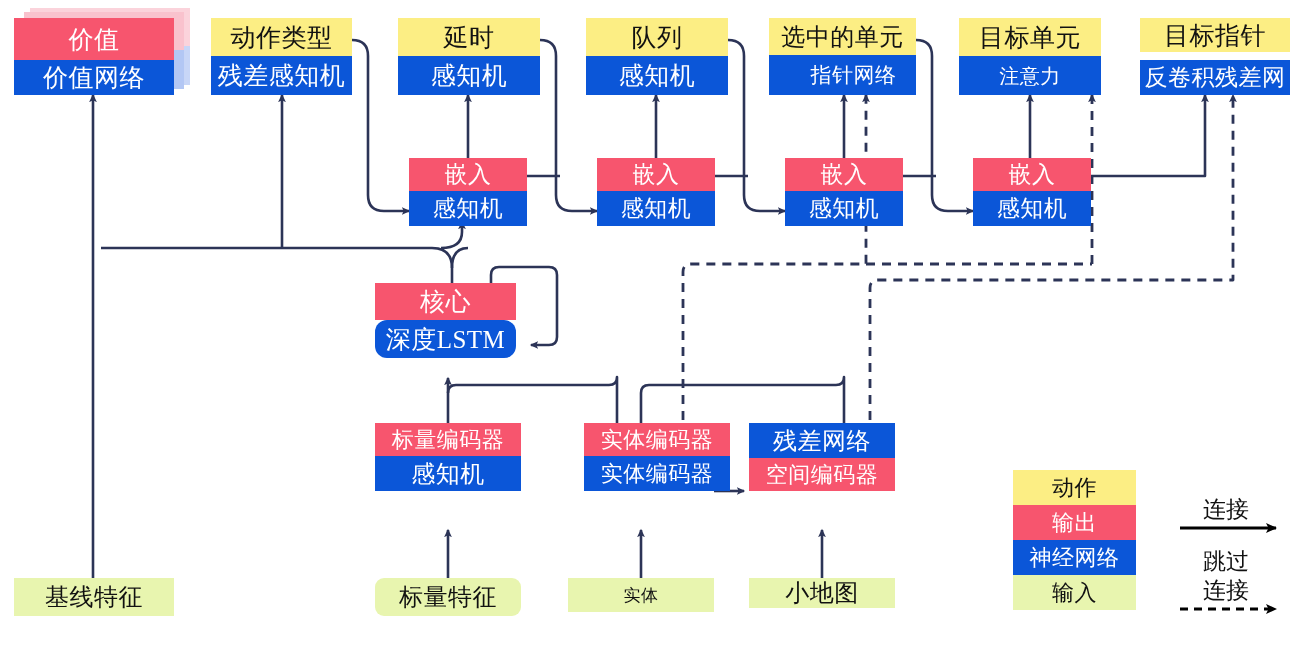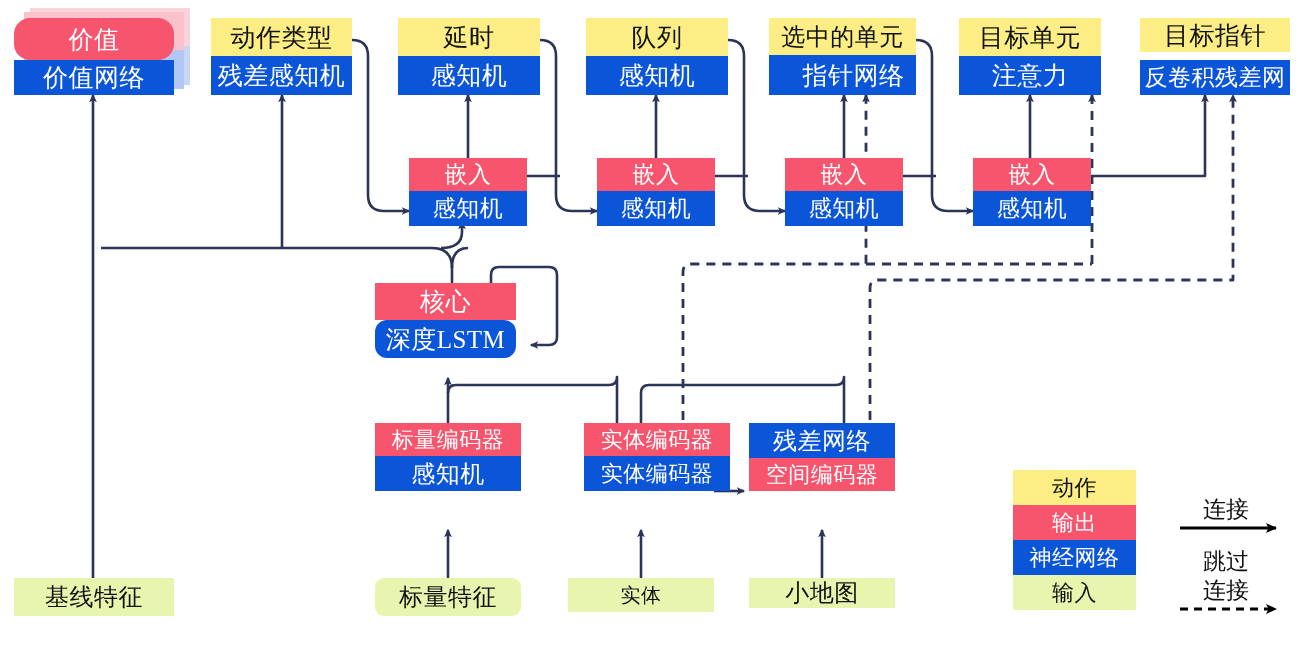--- a/index.html
+++ b/index.html
@@ -154,47 +154,47 @@
 
   <div class="shadow" style="left:30px; top:8px; width:160px; height:77px;">
     <div class="sh-band" style="height:38px; background:#FBD3DB;"></div>
     <div class="sh-band" style="height:39px; background:#C8D6F7;"></div>
   </div>
   <div class="shadow" style="left:24px; top:12px; width:160px; height:77px;">
     <div class="sh-band" style="height:38px; background:#F9C2CD;"></div>
     <div class="sh-band" style="height:39px; background:#B3C7F4;"></div>
   </div>
   <div class="node" style="left:14px; top:18px; width:160px; height:77px;">
-    <div class="band band-output" style="height:47px; font-size:25px;border-radius:16px;">价值</div>
+    <div class="band band-output" style="height:47px; font-size:25px;">价值</div>
     <div class="band band-net" style="height:39px; font-size:25px;">价值网络</div>
   </div>
 
   <div class="node" style="left:211px; top:18px; width:141px; height:77px;">
     <div class="band band-action" style="height:38px; font-size:25px;">动作类型</div>
     <div class="band band-net" style="height:39px; font-size:25px;">残差感知机</div>
   </div>
 
   <div class="node" style="left:398px; top:18px; width:142px; height:77px;">
     <div class="band band-action" style="height:38px; font-size:25px;">延时</div>
     <div class="band band-net" style="height:39px; font-size:25px;">感知机</div>
   </div>
 
   <div class="node" style="left:586px; top:18px; width:142px; height:77px;">
     <div class="band band-action" style="height:38px; font-size:25px;">队列</div>
     <div class="band band-net" style="height:39px; font-size:25px;">感知机</div>
   </div>
 
   <div class="node" style="left:769px; top:18px; width:147px; height:77px;">
     <div class="band band-action" style="height:38px; font-size:24px;">选中的单元</div>
-    <div class="band band-net" style="height:41px; font-size:25px;padding-left:22px;">指针网络</div>
+    <div class="band band-net" style="height:41px; font-size:21px;padding-left:22px;">指针网络</div>
   </div>
 
   <div class="node" style="left:959px; top:18px; width:142px; height:77px;">
     <div class="band band-action" style="height:38px; font-size:25px;">目标单元</div>
-    <div class="band band-net" style="height:39px; font-size:25px;">注意力</div>
+    <div class="band band-net" style="height:39px; font-size:20px;">注意力</div>
   </div>
 
   <div class="node" style="left:1140px; top:18px; width:150px; height:77px;gap:8px;">
     <div class="band band-action" style="height:38px; font-size:25px;">目标指针</div>
     <div class="band band-net" style="height:39px; font-size:23px;">反卷积残差网</div>
   </div>
 
   <div class="node" style="left:409px; top:158px; width:118px; height:68px;">
     <div class="band band-output" style="height:33px; font-size:23px;">嵌入</div>
     <div class="band band-net" style="height:35px; font-size:23px;">感知机</div>
@@ -237,21 +237,21 @@
 
   <div class="node" style="left:14px; top:578px; width:160px; height:38px;">
     <div class="band band-input" style="height:38px; font-size:24px;">基线特征</div>
   </div>
 
   <div class="node" style="left:375px; top:578px; width:146px; height:38px;">
     <div class="band band-input" style="height:38px; font-size:24px;border-radius:9px;">标量特征</div>
   </div>
 
   <div class="node" style="left:568px; top:578px; width:146px; height:38px;">
-    <div class="band band-input" style="height:34px; font-size:20px;">实体</div>
+    <div class="band band-input" style="height:34px; font-size:17px;">实体</div>
   </div>
 
   <div class="node" style="left:749px; top:578px; width:146px; height:30px;">
     <div class="band band-input" style="height:38px; font-size:24px;">小地图</div>
   </div>
 
   <div class="legend-box" style="left:1013px; top:470px; width:123px; height:140px;">
     <div class="band band-action" style="height:35px; font-size:22px;">动作</div>
     <div class="band band-output" style="height:35px; font-size:22px;">输出</div>
     <div class="band band-net" style="height:35px; font-size:22px;">神经网络</div>

